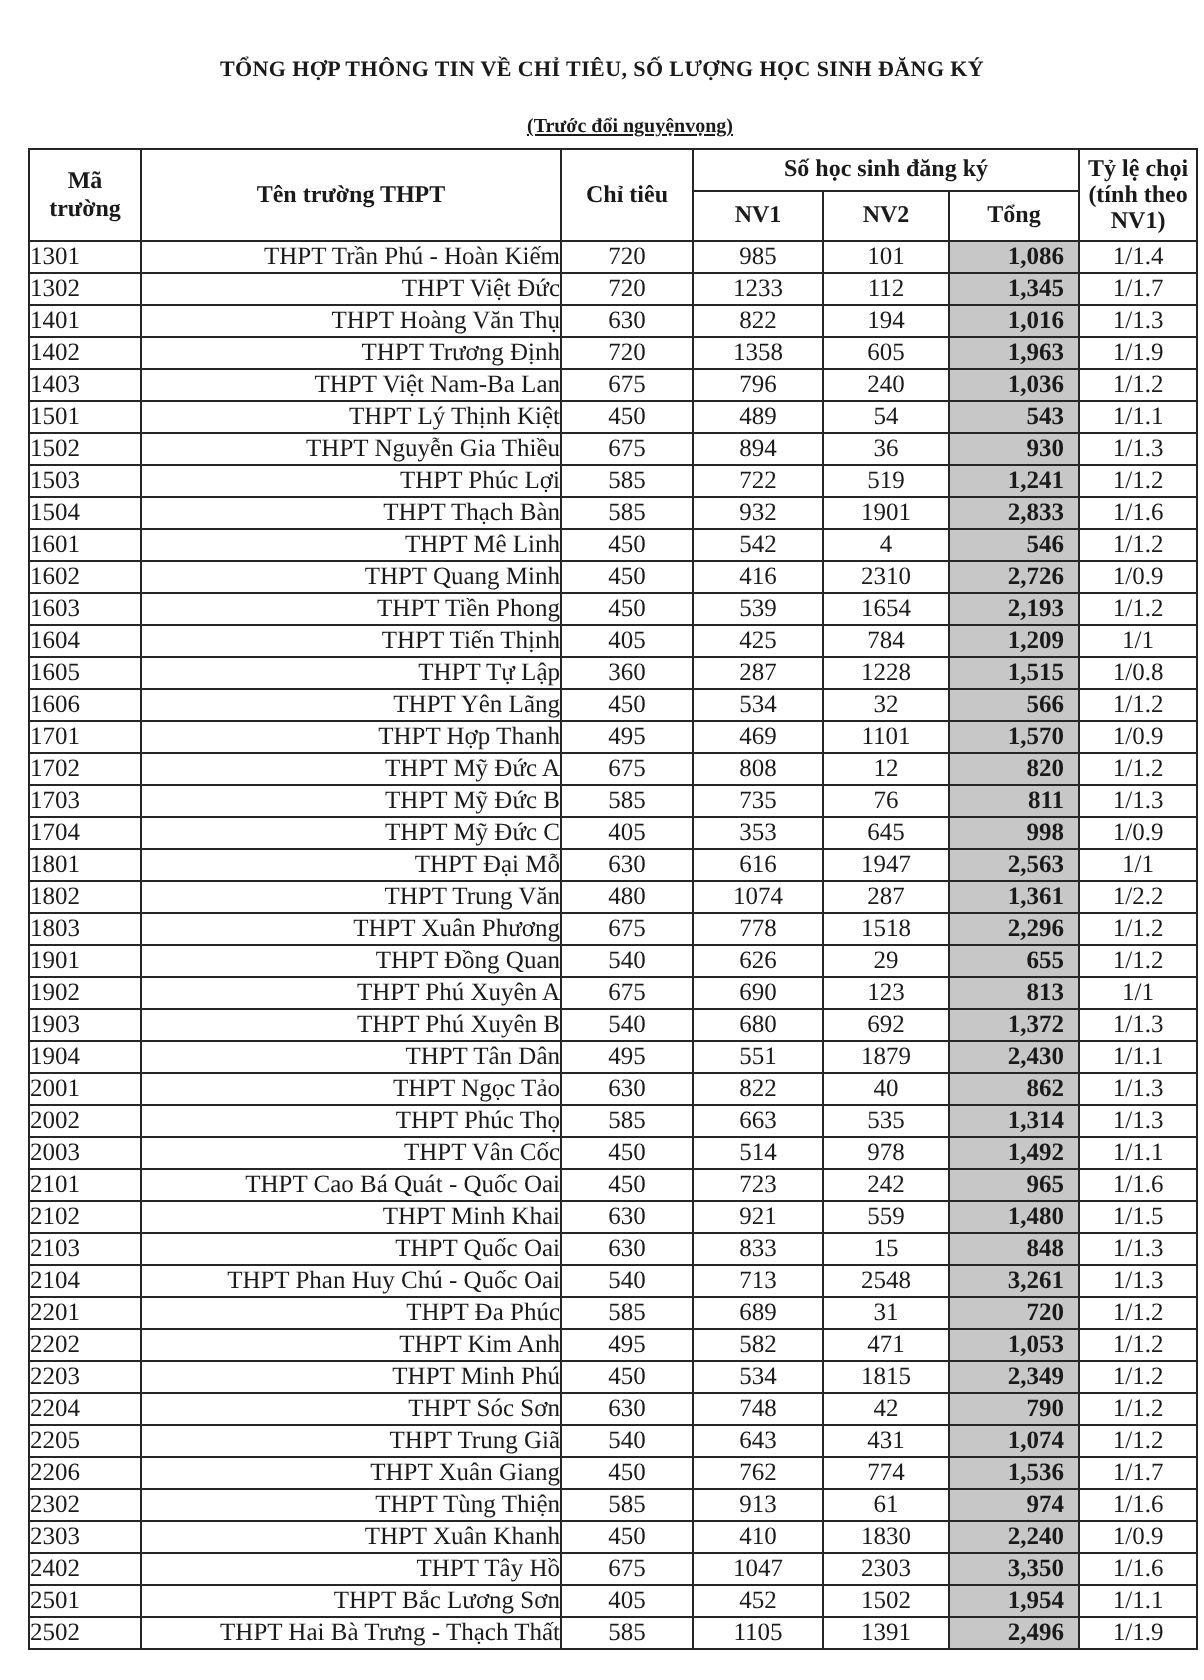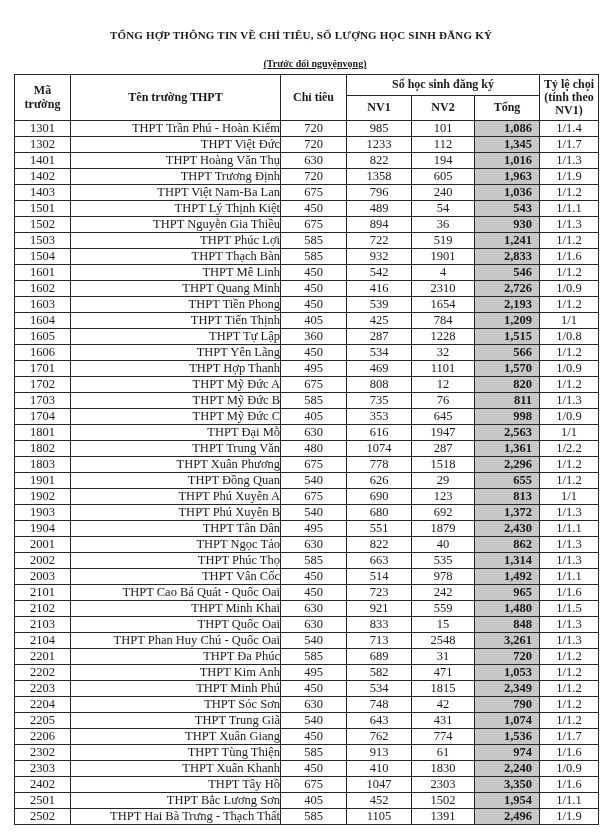--- a/index.html
+++ b/index.html
@@ -38,21 +38,21 @@
   .enroll thead th{
     font-weight:bold;text-align:center;vertical-align:middle;
     font-size:12px;line-height:1.1;padding:1px 2px;white-space:normal;
   }
   .hdr-row-1 th{height:18px;}
   .hdr-row-2 th{height:22px;margin-left:27px;}
   th.h-ratio{font-size:11px;line-height:1.18;padding:1px 3px;}
   .enroll tbody td{
     height:15px;line-height:15px;font-size:12.5px;vertical-align:middle;
   }
-  td.c-code{text-align:center;}
+  td.c-code{}
   td.c-name{text-align:right;padding-left:4px;}
   td.c-quota,td.c-nv1,td.c-nv2,td.c-ratio{text-align:center;}
   td.c-total{
     text-align:right;padding-right:7px;font-weight:bold;
     background:var(--total-bg);
   }
 </style>
 </head>
 <body>
 

